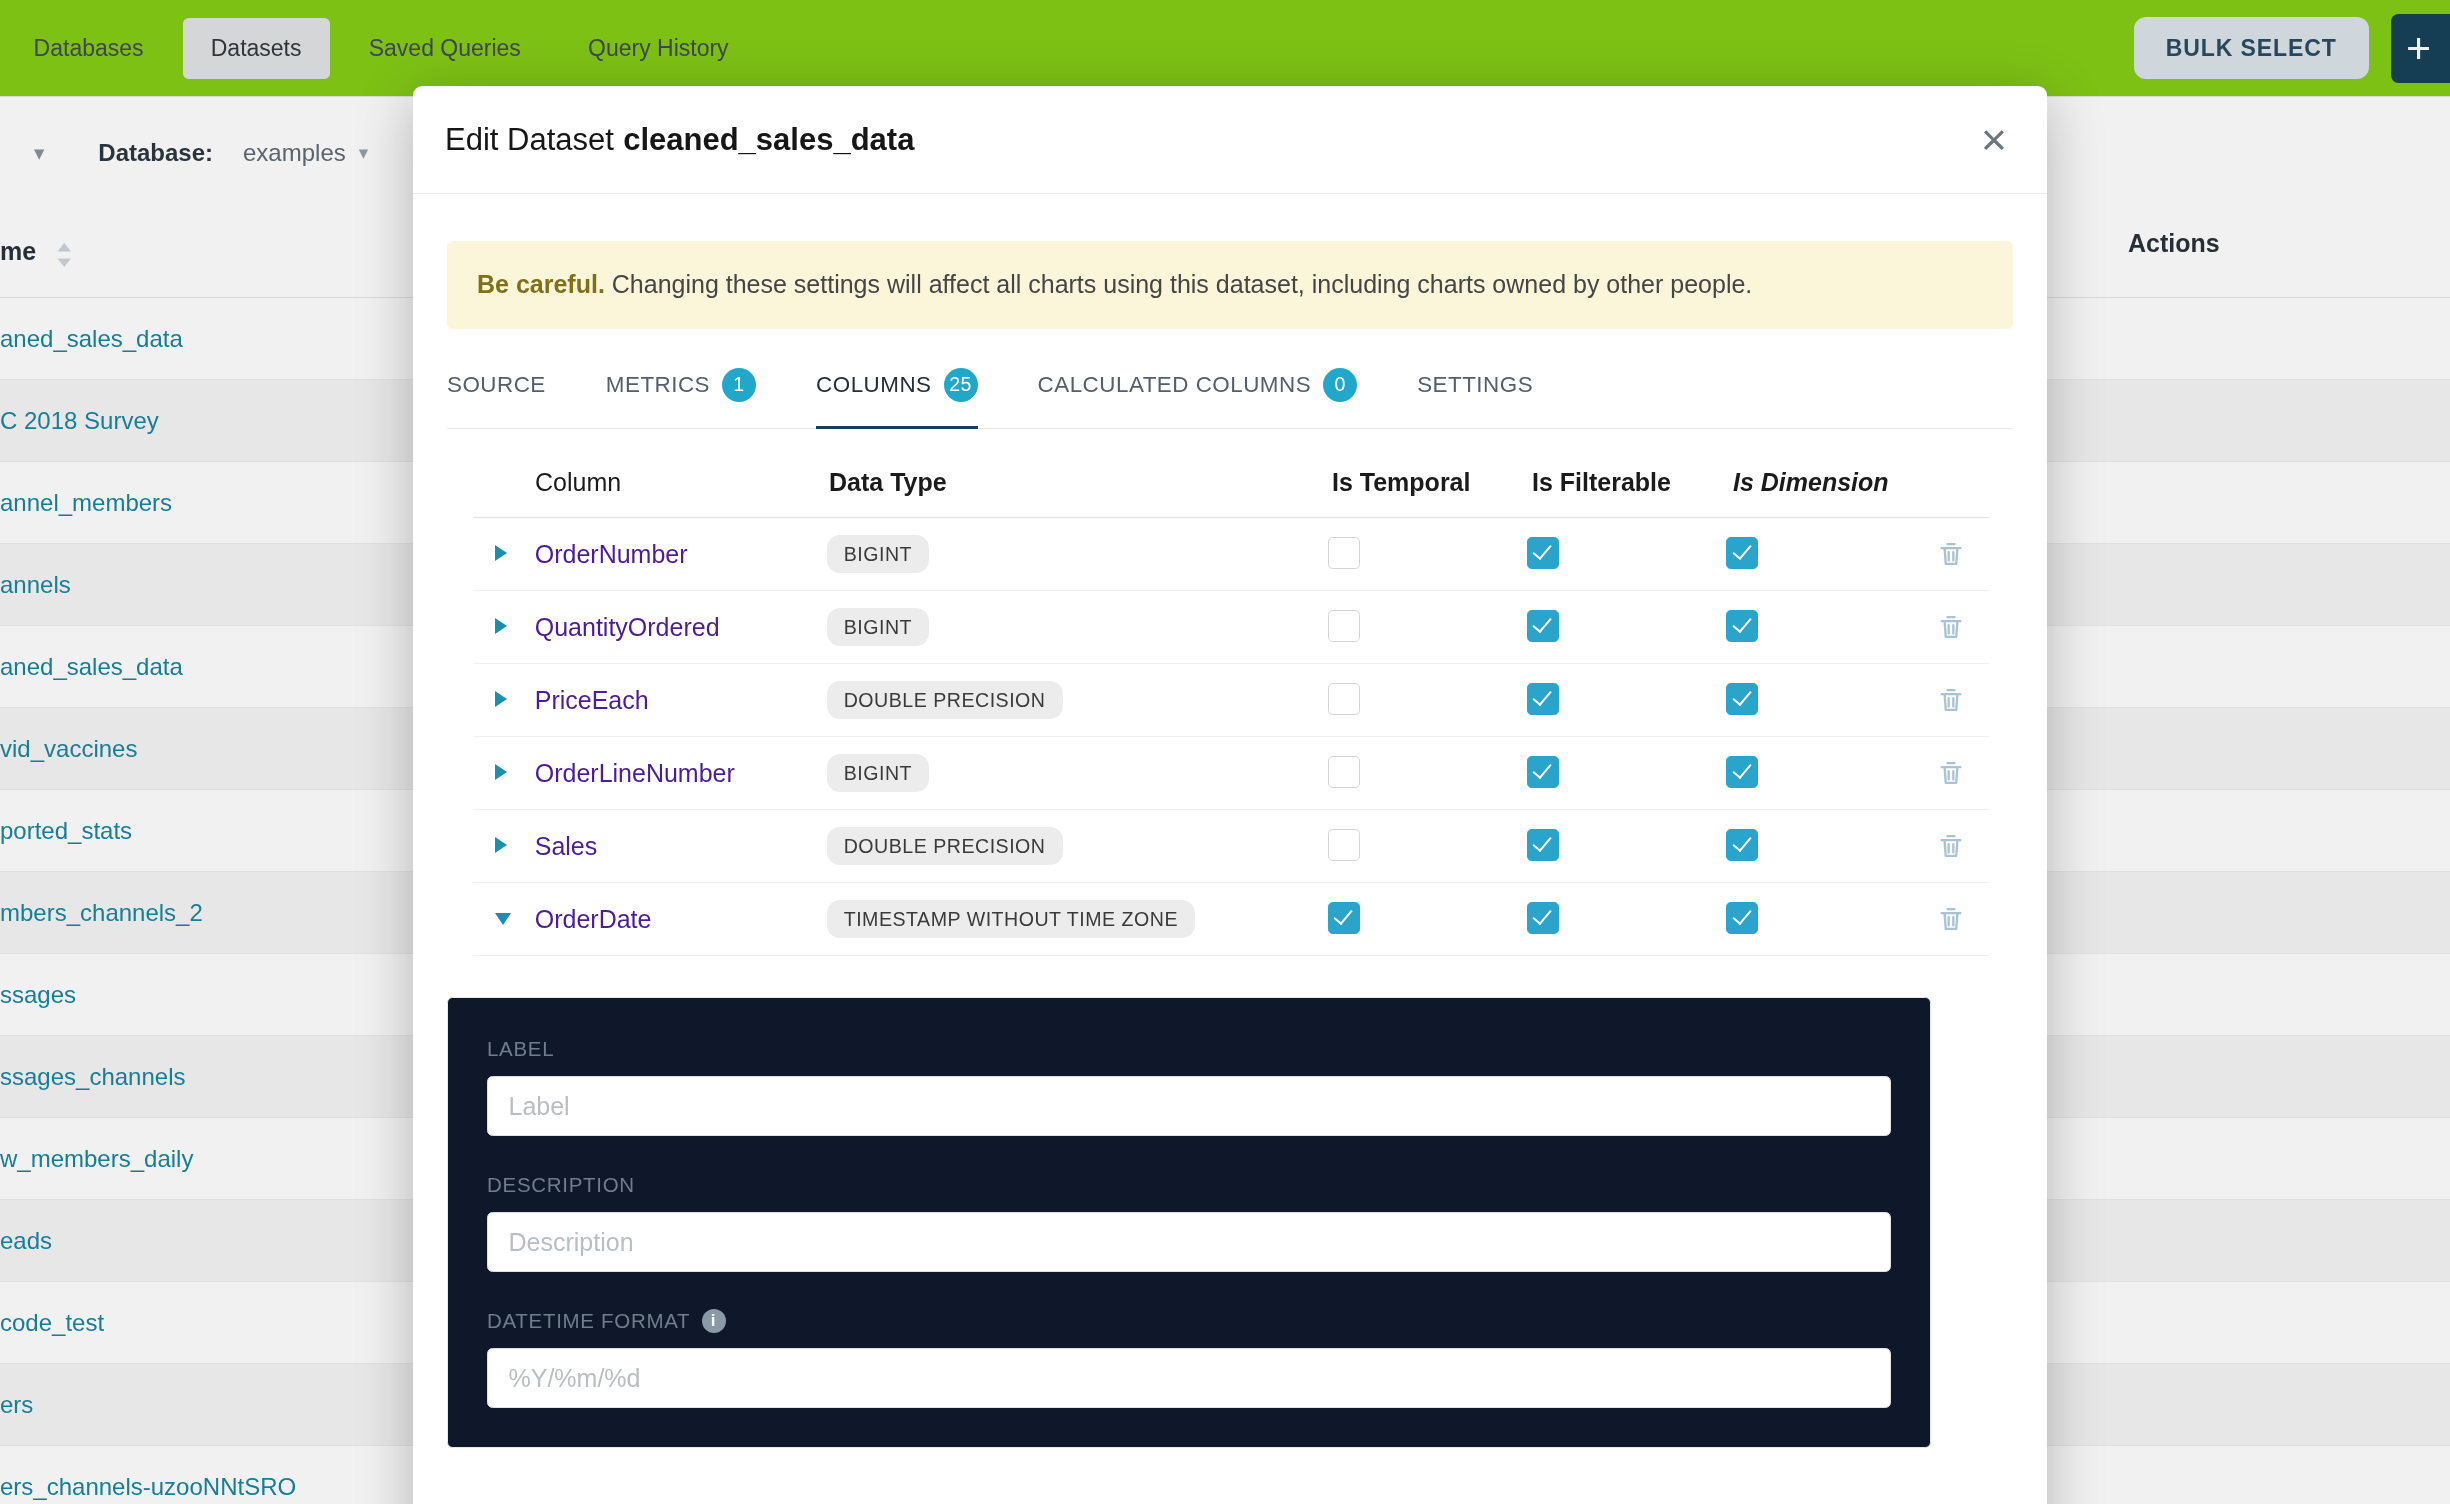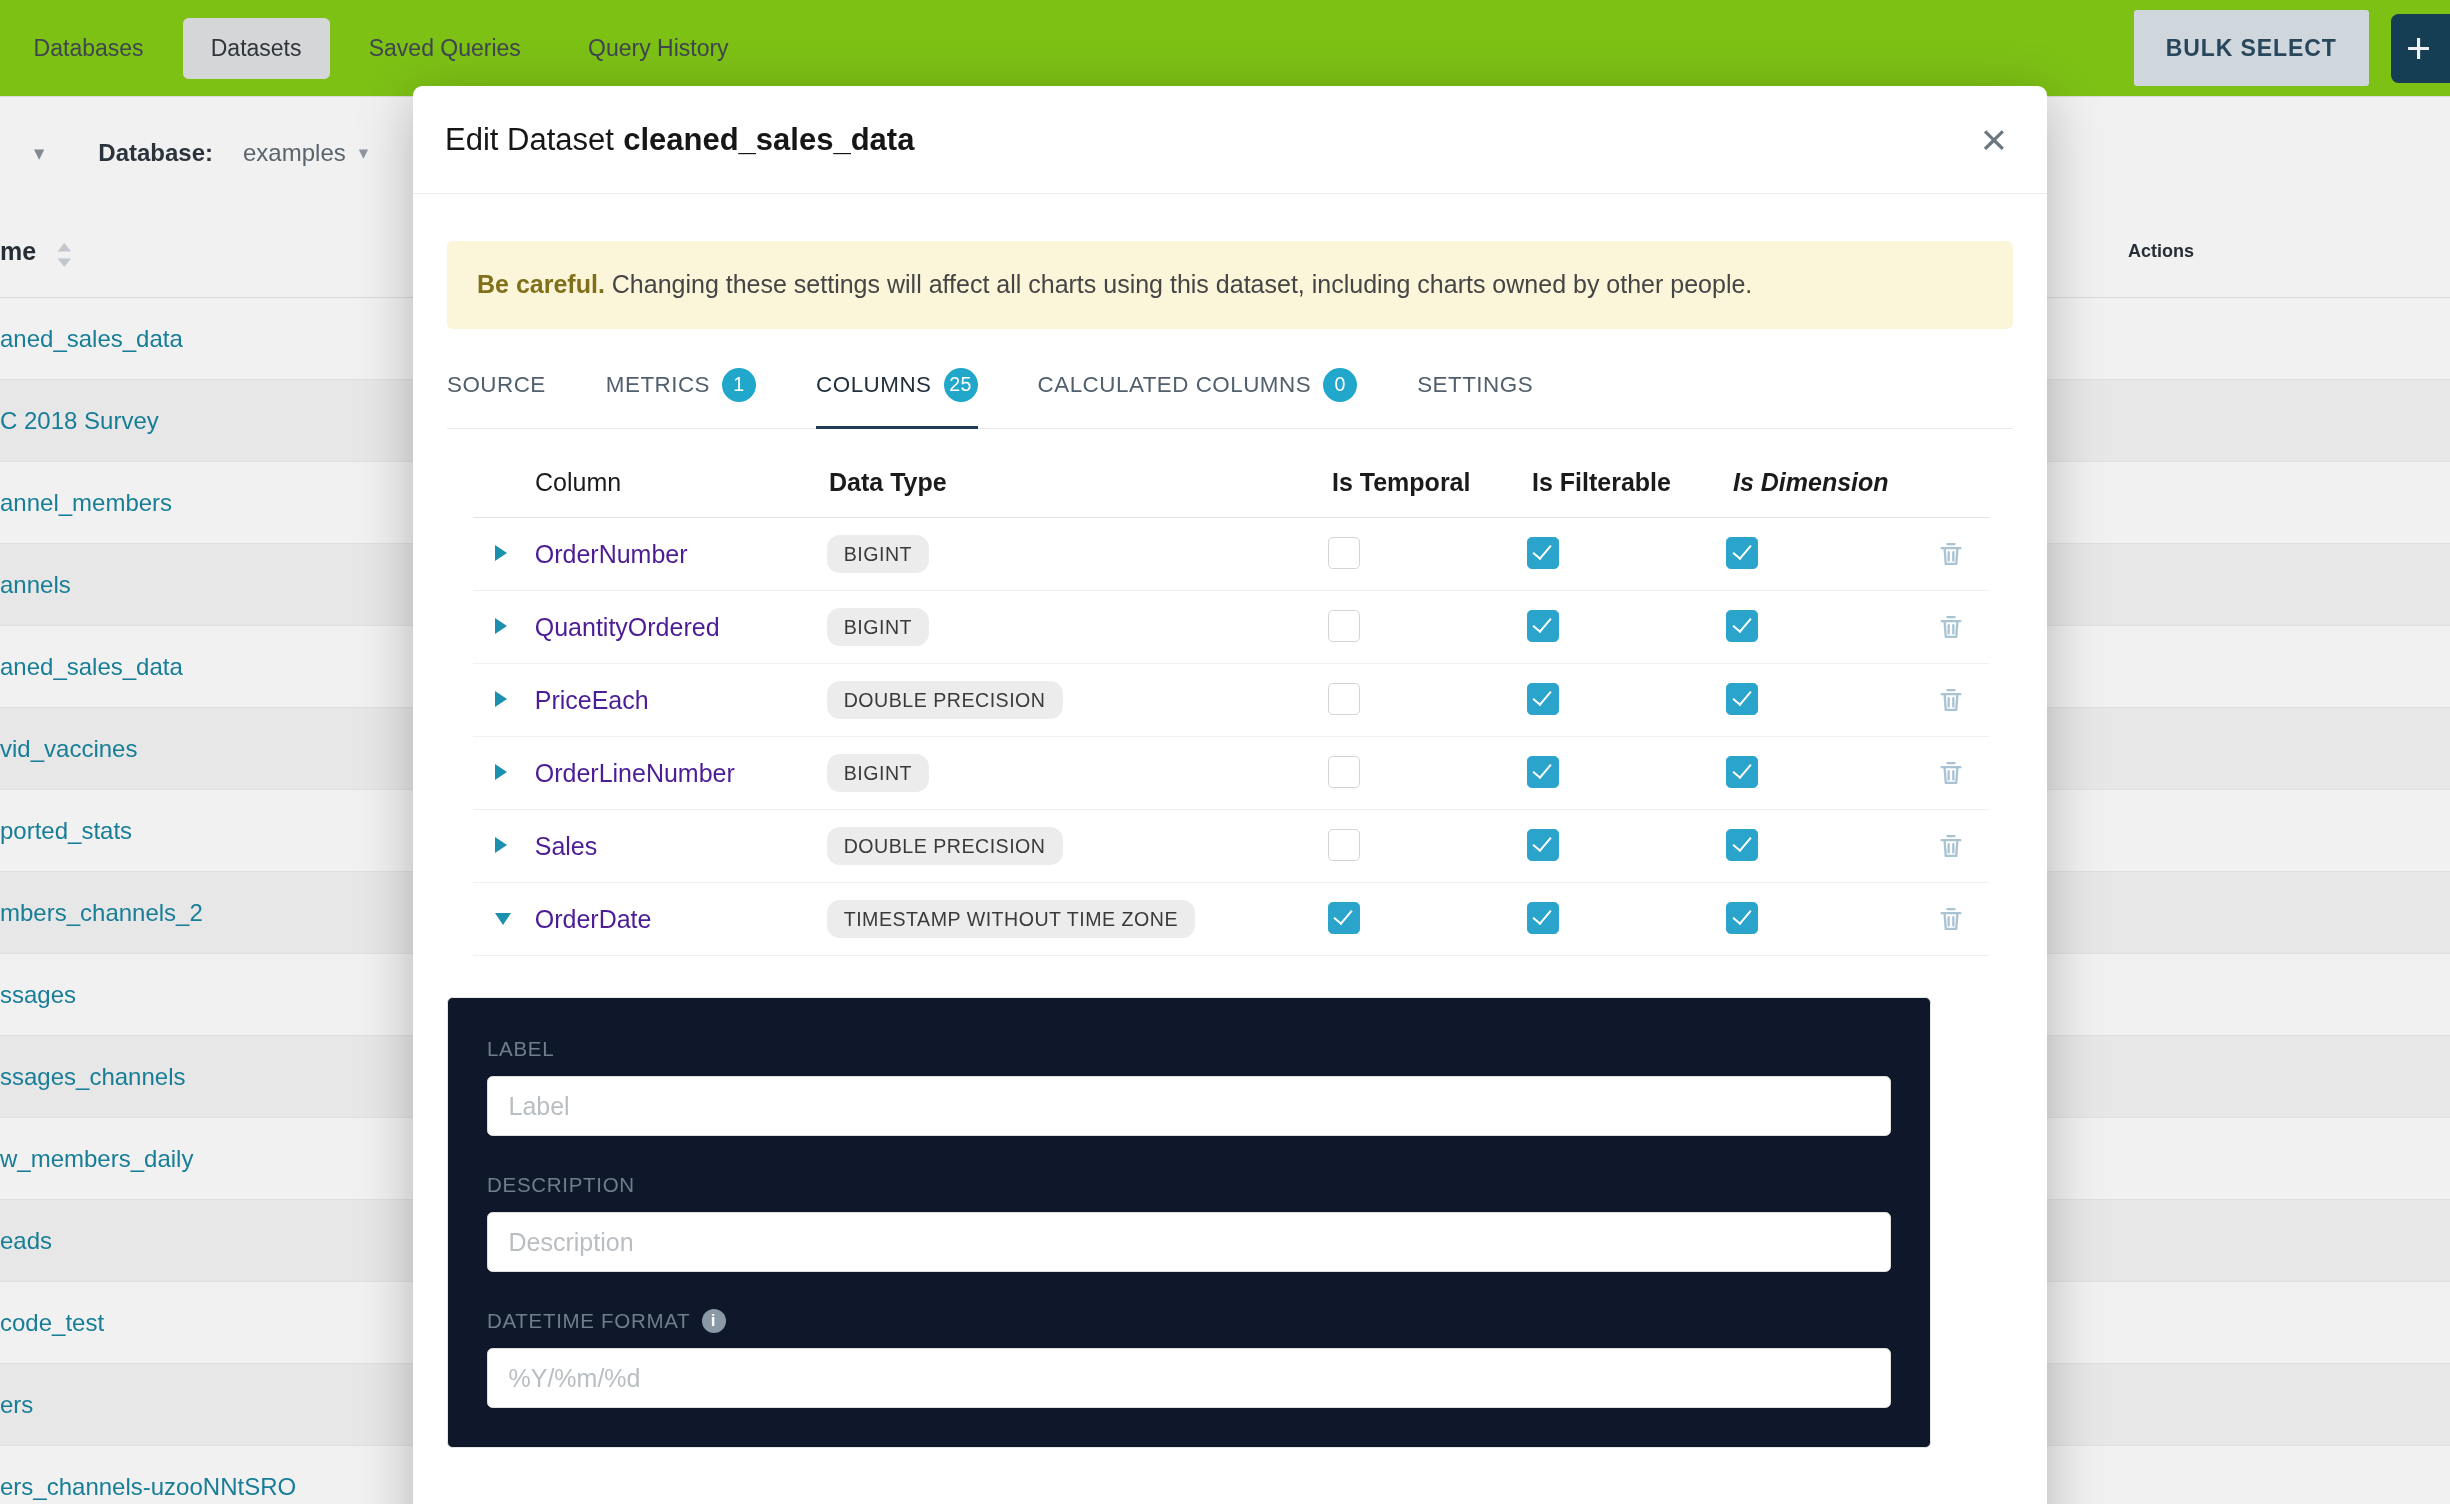--- a/index.html
+++ b/index.html
@@ -11,38 +11,38 @@
   }
   
   .topnav{
     position:absolute;top:0;left:0;right:0;height:97px;
     background:#84cc16;border-bottom:0.9px solid #e7e7e7;
     display:flex;align-items:center;padding:0 0 0 5.6px;box-sizing:border-box;z-index:1;
   }
   .nav-tab{font-size:23px;color:#424a52;padding:17px 28px;border-radius:5.6px;margin-right:11.2px;cursor:pointer;white-space:nowrap;}
   .nav-tab.active{background:#e2e3e4;color:#32383e;}
   .nav-right{margin-left:auto;display:flex;align-items:center;gap:22.4px;}
-  .bulk-btn{height:76px;padding:0 32px;background:#dbe4ea;color:#2a4a61;font-weight:bold;
-    font-size:23px;letter-spacing:0.9px;border:none;border-radius:3px;cursor:pointer;font-family:inherit;}
+  .bulk-btn{height:62px;padding:0 32px;background:#dbe4ea;color:#2a4a61;font-weight:bold;
+    font-size:23px;letter-spacing:0.9px;border:none;border-radius:12px;cursor:pointer;font-family:inherit;}
   .add-btn{height:69px;width:119px;margin-right:-60px;background:#16415a;border:none;border-radius:7.5px;
     color:#fff;display:flex;align-items:center;padding-left:15px;cursor:pointer;box-sizing:border-box;}
   .add-btn .plus{font-size:43px;font-weight:300;line-height:1;color:#fff;}
   
   .filterbar{position:absolute;top:97px;left:0;right:0;height:112px;background:#fff;
     display:flex;align-items:center;z-index:1;}
   .lone-caret{color:#8a9199;font-size:20.5px;margin-left:34px;}
   .db-label{font-weight:bold;font-size:24px;color:#2d3640;margin-left:54px;}
   .db-value{color:#5f6a73;font-size:24px;margin-left:30px;}
   .db-caret{color:#98a0a7;font-size:18.6px;margin-left:13px;}
   
   .list{position:absolute;top:209px;left:0;right:0;bottom:0;background:#fff;overflow:hidden;z-index:1;}
   .list-header{height:89px;position:relative;border-bottom:0.9px solid #e6e6e6;box-sizing:border-box;}
   .name-h{position:absolute;left:0;top:28px;font-size:25px;font-weight:bold;color:#28313a;}
   .sort-icon{position:absolute;left:54px;top:32px;}
-  .actions-h{position:absolute;left:2128px;top:32px;font-size:18px;font-weight:bold;color:#28313a;}
+  .actions-h{position:absolute;left:2128px;top:20px;font-size:25px;font-weight:bold;color:#28313a;}
   .bg-row{height:82px;border-bottom:0.9px solid #ededed;display:flex;align-items:center;box-sizing:border-box;}
   .bg-row.alt{background:#f5f5f5;}
   .bg-link{color:#1985a0;font-size:24px;text-decoration:none;cursor:pointer;}
   
   .backdrop{position:absolute;inset:0;background:rgba(20,20,20,0.06);z-index:2;}
   .modal{position:absolute;left:413px;top:86px;width:1634px;height:1529px;background:#fff;
     border-radius:9.3px;box-shadow:0 13px 56px rgba(0,0,0,0.25);z-index:3;box-sizing:border-box;}
   .modal-header{height:108px;display:flex;align-items:center;padding:0 34px 0 32px;
     border-bottom:0.9px solid #ececec;box-sizing:border-box;}
   .modal-title{font-size:31px;color:#161616;}

